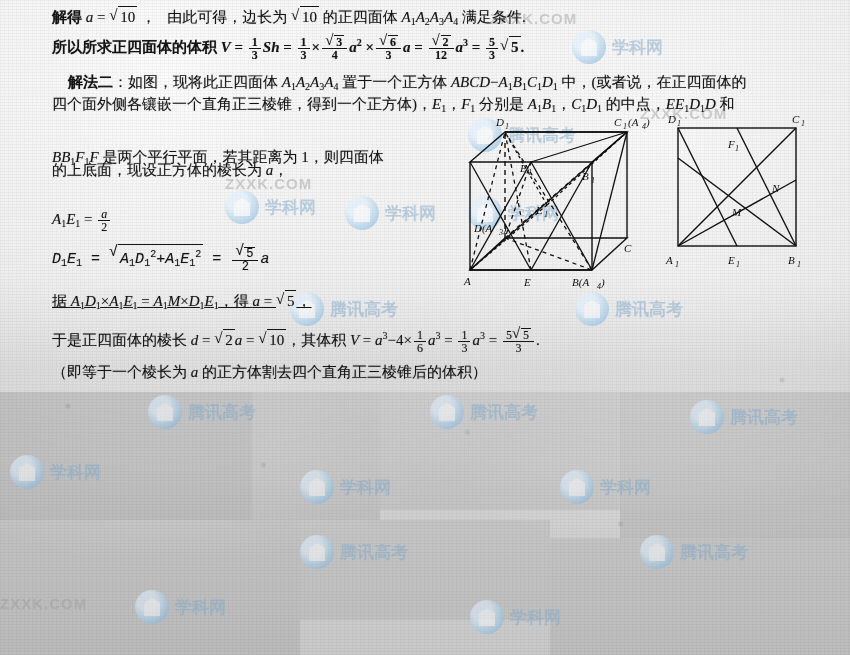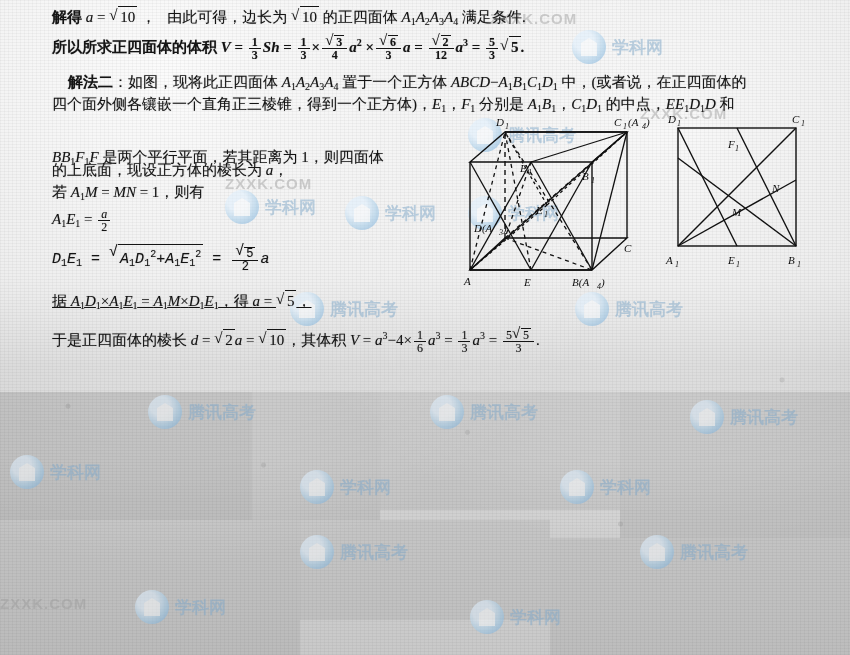--- a/index.html
+++ b/index.html
@@ -226,40 +226,40 @@
 
     <div class="ln" style="left:52px;top:116px;margin-top:31px;">
       <span class="ital">BB</span><span class="sub">1</span><span class="ital">F</span><span class="sub">1</span><span class="ital">F</span> 是两个平行平面，若其距离为 1，则四面体
     </div>
 
 
     <div class="ln" style="left:52px;top:160px;">
       的上底面，现设正方体的棱长为 <span class="ital">a</span>，
     </div>
 
-    <div class="ln" style="left:52px;top:182px;">
-      若 <span class="ital">A</span><span class="sub">1</span><span class="ital">M</span> = <span class="ital">MN</span> = 1，则有
-    </div>
 
     <div class="ln" style="left:52px;top:208px;">
       <span class="ital">A</span><span class="sub">1</span><span class="ital">E</span><span class="sub">1</span> = <span class="frac"><span class="num"><span class="ital">a</span></span><span class="den">2</span></span>
     </div>
 
     <div class="ln" style="left:52px;top:244px;font-family:Liberation Mono, monospace;">
       <span class="ital">D</span><span class="sub">1</span><span class="ital">E</span><span class="sub">1</span> = <span class="sqrt"><span class="rad"><span class="ital">A</span><span class="sub">1</span><span class="ital">D</span><span class="sub">1</span><span class="sup">2</span>+<span class="ital">A</span><span class="sub">1</span><span class="ital">E</span><span class="sub">1</span><span class="sup">2</span></span></span> = <span class="frac"><span class="num"><span class="sqrt"><span class="rad">5</span></span></span><span class="den">2</span></span><span class="ital">a</span>
     </div>
 
     <div class="ln" style="left:52px;top:290px;text-decoration:underline;">
       据 <span class="ital">A</span><span class="sub">1</span><span class="ital">D</span><span class="sub">1</span>×<span class="ital">A</span><span class="sub">1</span><span class="ital">E</span><span class="sub">1</span> = <span class="ital">A</span><span class="sub">1</span><span class="ital">M</span>×<span class="ital">D</span><span class="sub">1</span><span class="ital">E</span><span class="sub">1</span>，得 <span class="ital">a</span> = <span class="sqrt"><span class="rad">5</span></span>，
     </div>
 
     <div class="ln" style="left:52px;top:326px;">
       于是正四面体的棱长 <span class="ital">d</span> = <span class="sqrt"><span class="rad">2</span></span><span class="ital">a</span> = <span class="sqrt"><span class="rad">10</span></span>，其体积 <span class="ital">V</span> = <span class="ital">a</span><span class="sup">3</span>−4×<span class="frac"><span class="num">1</span><span class="den">6</span></span><span class="ital">a</span><span class="sup">3</span> = <span class="frac"><span class="num">1</span><span class="den">3</span></span><span class="ital">a</span><span class="sup">3</span> = <span class="frac"><span class="num">5<span class="sqrt"><span class="rad">5</span></span></span><span class="den">3</span></span>.
     </div>
 
+    <div class="ln" style="left:52px;top:362px;">
+      （即等于一个棱长为 <span class="ital">a</span> 的正方体割去四个直角正三棱锥后的体积）
+    </div>
   </div>
 
   <div class="figs" style="left:452px;top:110px;">
     <svg width="210" height="180" viewBox="0 0 210 180">
       <g fill="none" stroke="#111" stroke-width="1.4">
 
         <path d="M18,160 L140,160 L175,128 L53,128 Z"></path>
 
         <path d="M18,52 L140,52 L175,22 L53,22 Z"></path>
 

